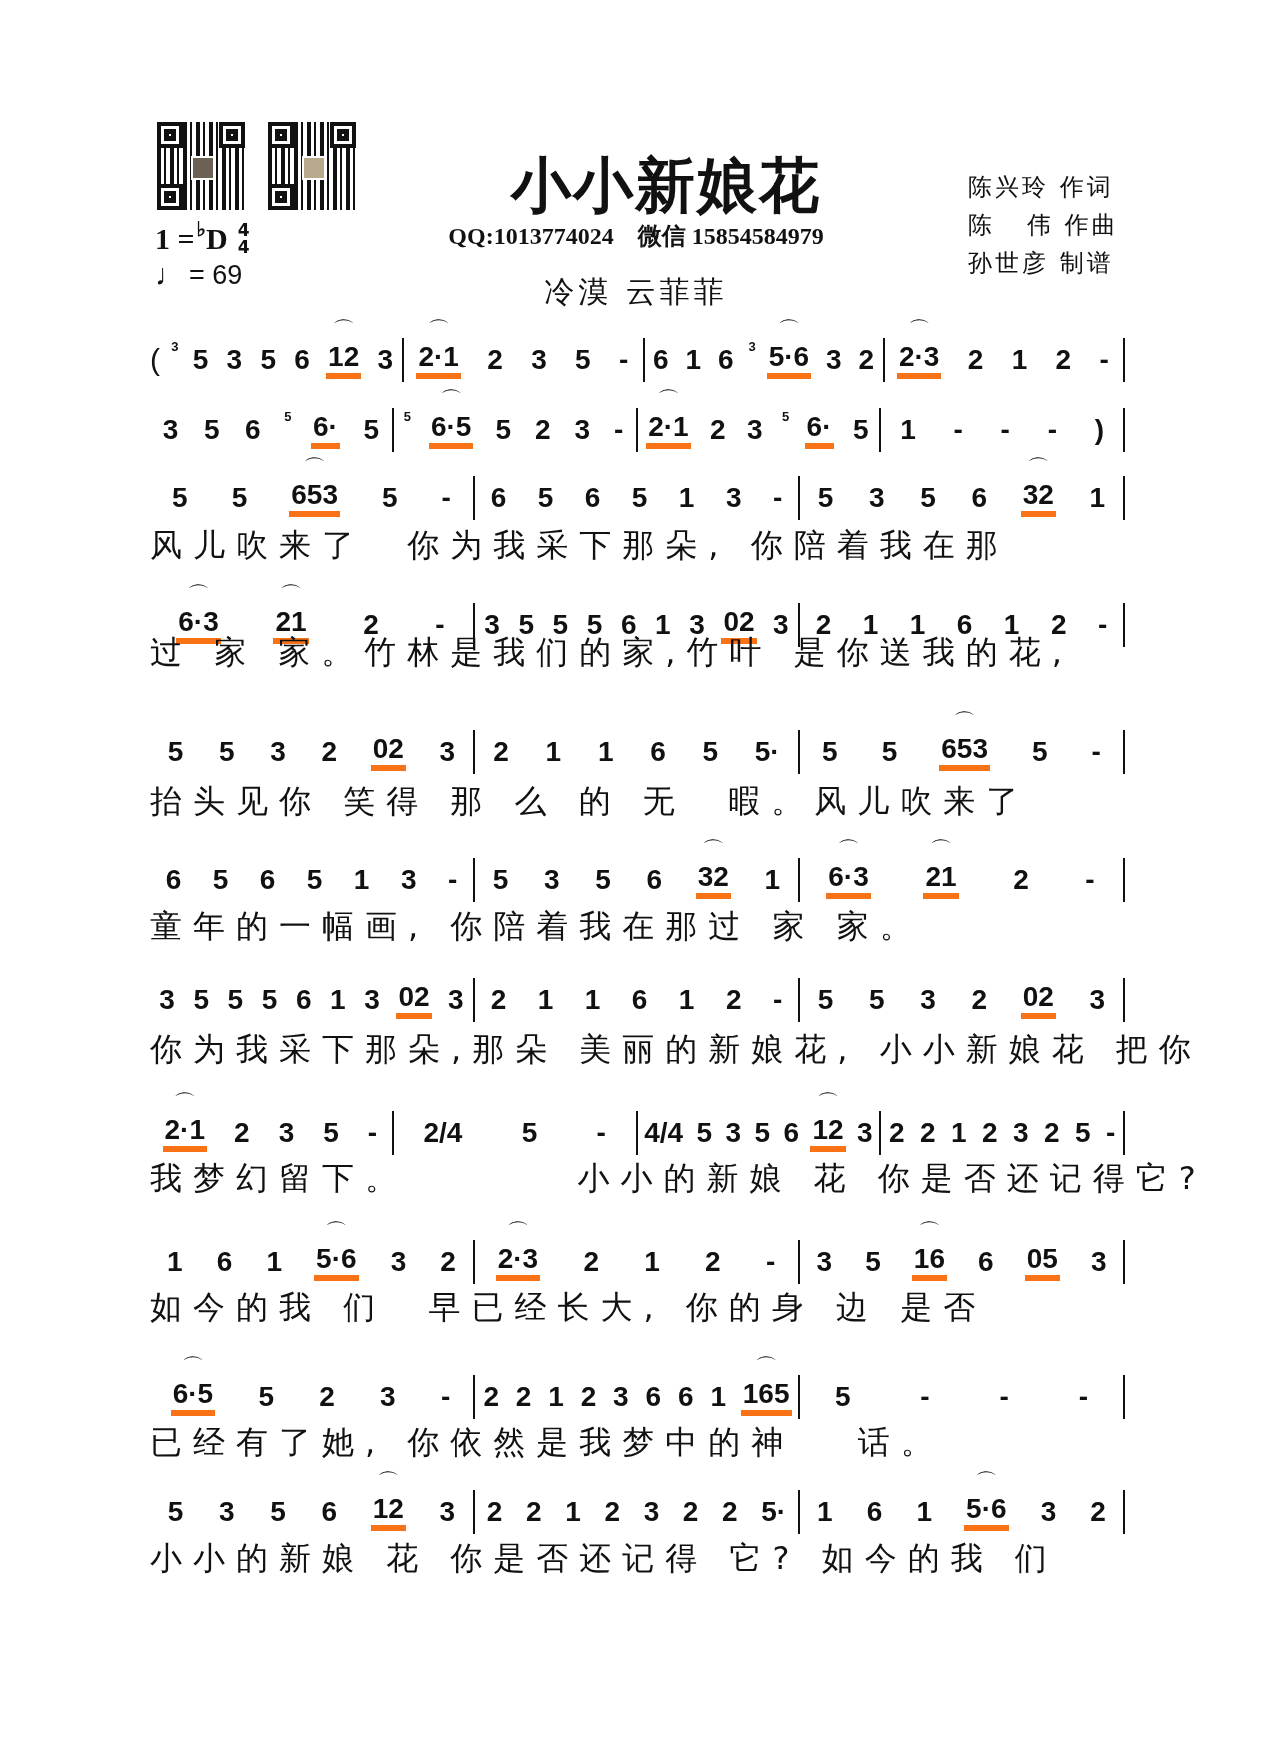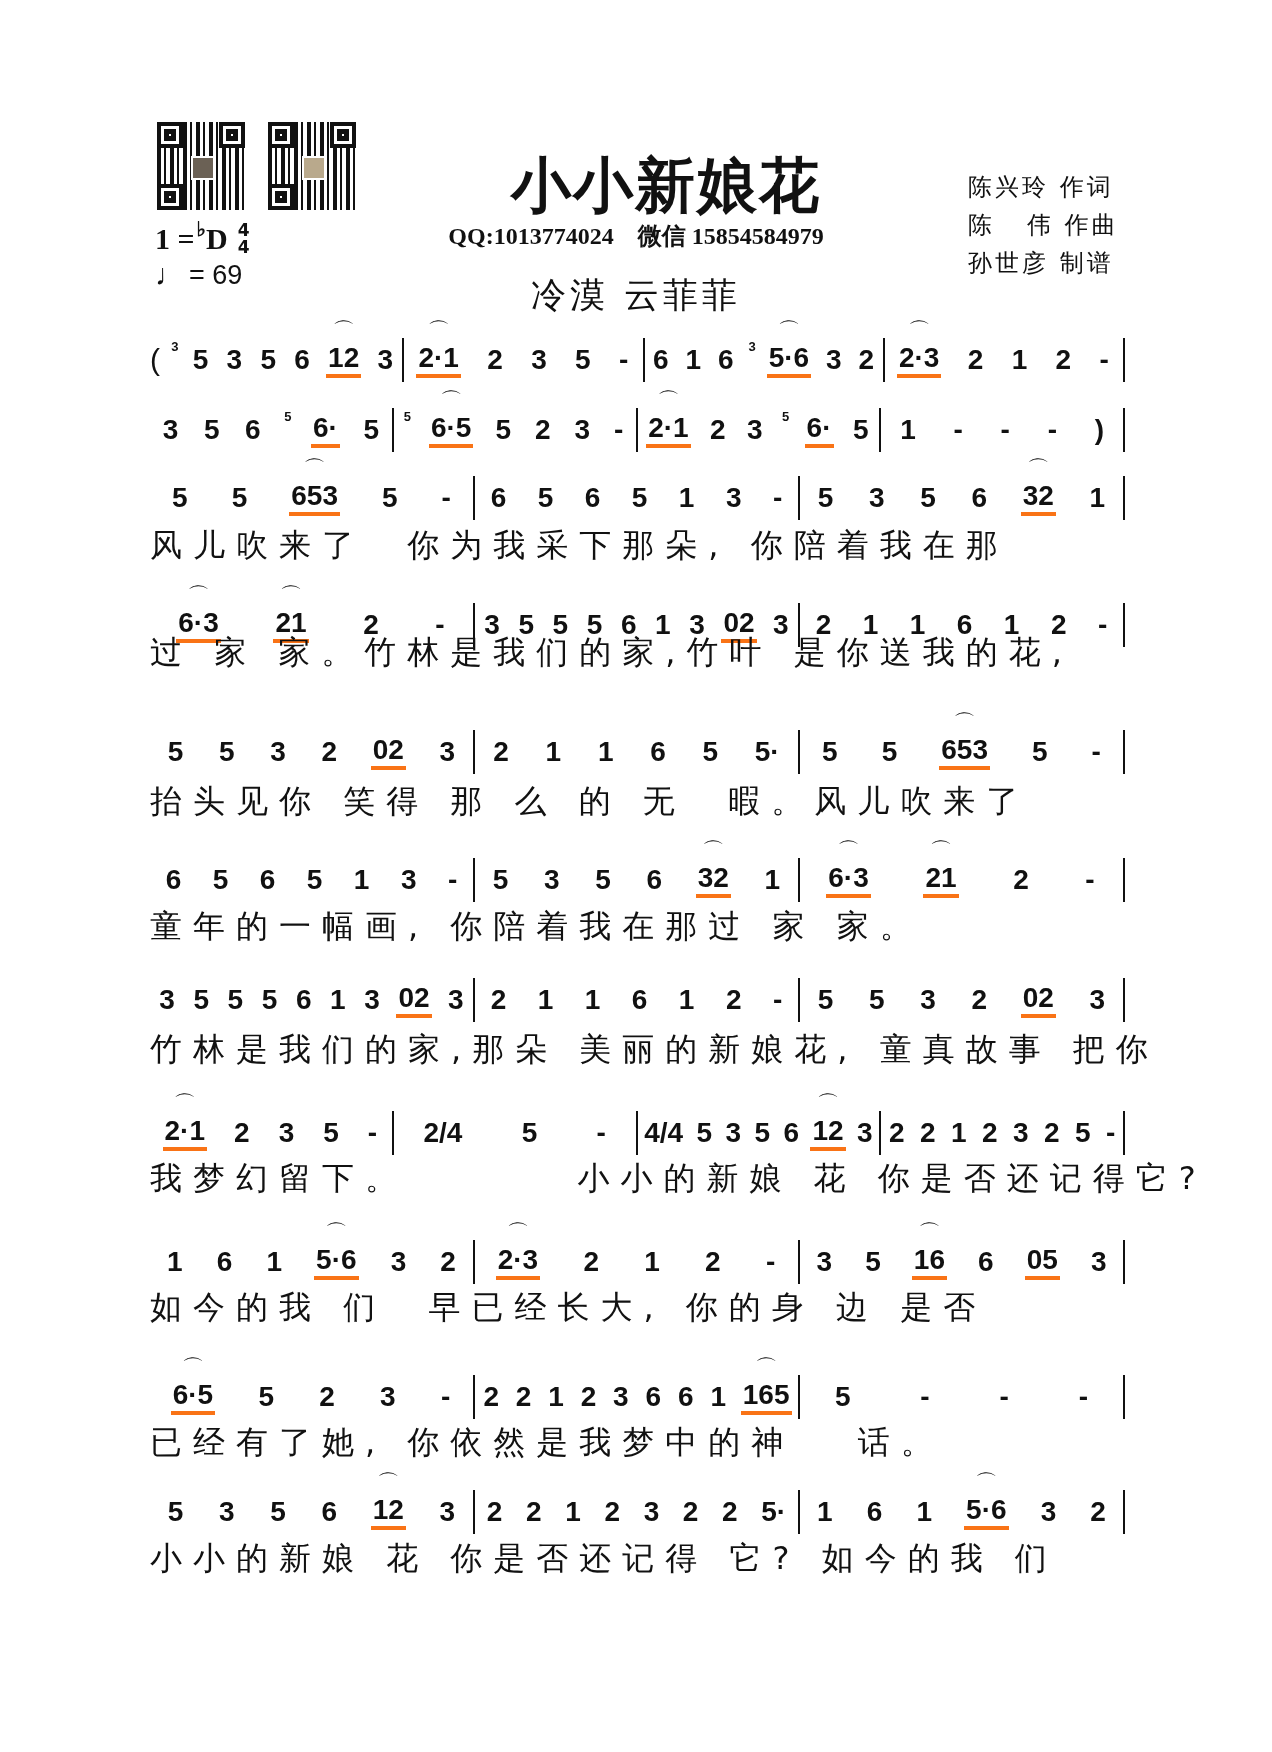--- a/index.html
+++ b/index.html
@@ -19,29 +19,29 @@
 
   .keysig { position: absolute; left: 155px; top: 222px; font-family: "Liberation Serif", serif; font-size: 30px; font-weight: bold; line-height: 30px; display: flex; align-items: center; }
   .keysig .flat { font-size: 20px; position: relative; top: -10px; margin-left: 2px; }
   .timesig { display: inline-flex; flex-direction: column; font-size: 17px; line-height: 17px; margin-left: 10px; font-family: "DejaVu Sans", sans-serif; }
   .tempo { position: absolute; left: 155px; top: 258px; font-size: 27px; font-family: "Liberation Sans", sans-serif; display: flex; align-items: center; }
   .tempo .qnote { font-size: 30px; margin-right: 4px; }
 
   .title { position: absolute; left: 0; width: 1272px; top: 150px; text-align: center; font-family: "DejaVu Serif", serif; font-weight: bold; font-size: 60px; line-height: 70px; letter-spacing: 2px; padding-left: 30px; }
   .contact { position: absolute; left: 0; width: 1272px; top: 220px; text-align: center; font-family: "Liberation Serif", serif; font-weight: bold; font-size: 24px; }
   .contact .gap { display: inline-block; width: 24px; }
-  .singer { position: absolute; left: 0; width: 1272px; top: 272px; text-align: center; font-size: 35px; font-family: "DejaVu Sans", sans-serif; letter-spacing: 4px; }
+  .singer { position: absolute; left: 0; width: 1272px; top: 272px; text-align: center; font-size: 30px; font-family: "DejaVu Sans", sans-serif; letter-spacing: 4px; }
   .credits { position: absolute; left: 968px; top: 168px; font-size: 24px; line-height: 38px; letter-spacing: 3px; }
   .credits div { white-space: pre; }
 
   .row { position: absolute; left: 150px; width: 975px; height: 40px; display: flex; align-items: center; font-family: "Liberation Sans", sans-serif; font-weight: bold; font-size: 28px; }
   .measure { flex: 1; display: flex; justify-content: space-around; align-items: center; height: 40px; position: relative; }
   .bar { width: 2px; height: 44px; background: #111; flex: none; }
   .tok { position: relative; display: inline-block; padding: 0 2px; }
-  .tok.u1 { border-bottom: 4px solid #f97316; }
+  .tok.u1 { border-bottom: 6px solid #f97316; }
   .tok.tie::before { content: "⌒"; position: absolute; left: 50%; top: -26px; transform: translateX(-50%); font-size: 22px; font-weight: normal; }
   .grace { font-size: 13px; position: relative; top: -14px; margin-right: -2px; }
   .paren { font-weight: normal; font-size: 30px; margin-right: 4px; }
   .lyrics { position: absolute; left: 150px; width: 975px; font-family: "DejaVu Sans", sans-serif; font-size: 32px; letter-spacing: 11px; white-space: pre; line-height: 40px; }
 </style>
 </head>
 <body>
 
 <div class="qr" id="qr1">
     <span class="fp"></span>
@@ -301,21 +301,21 @@
       <div class="measure">
         <span class="tok">5</span>
         <span class="tok">5</span>
         <span class="tok">3</span>
         <span class="tok">2</span>
         <span class="tok u1">02</span>
         <span class="tok">3</span>
       </div>
       <span class="bar"></span>
     </div>
-    <div class="lyrics" style="top: 1029px;">竹林是我们的家,那朵 美丽的新娘花, 童真故事 把你</div>
+    <div class="lyrics" style="top: 1029px;">你为我采下那朵,那朵 美丽的新娘花, 小小新娘花 把你</div>
     <div class="row" style="top: 1113px;">
       <div class="measure">
         <span class="tok u1 tie">2·1</span>
         <span class="tok">2</span>
         <span class="tok">3</span>
         <span class="tok">5</span>
         <span class="tok">-</span>
       </div>
       <span class="bar"></span>
       <div class="measure">

